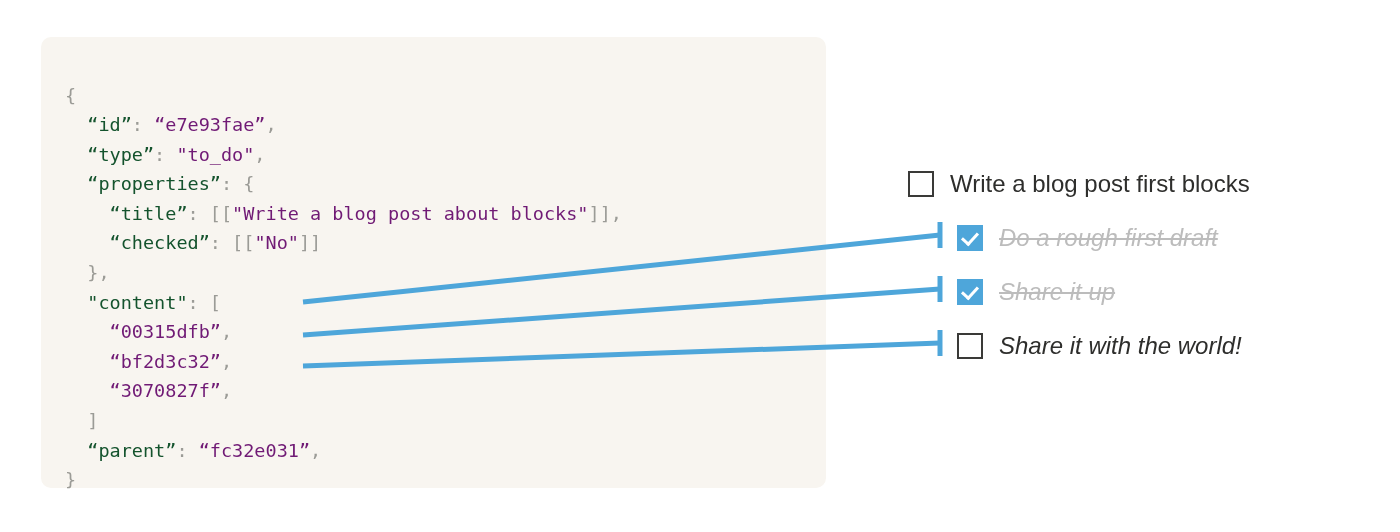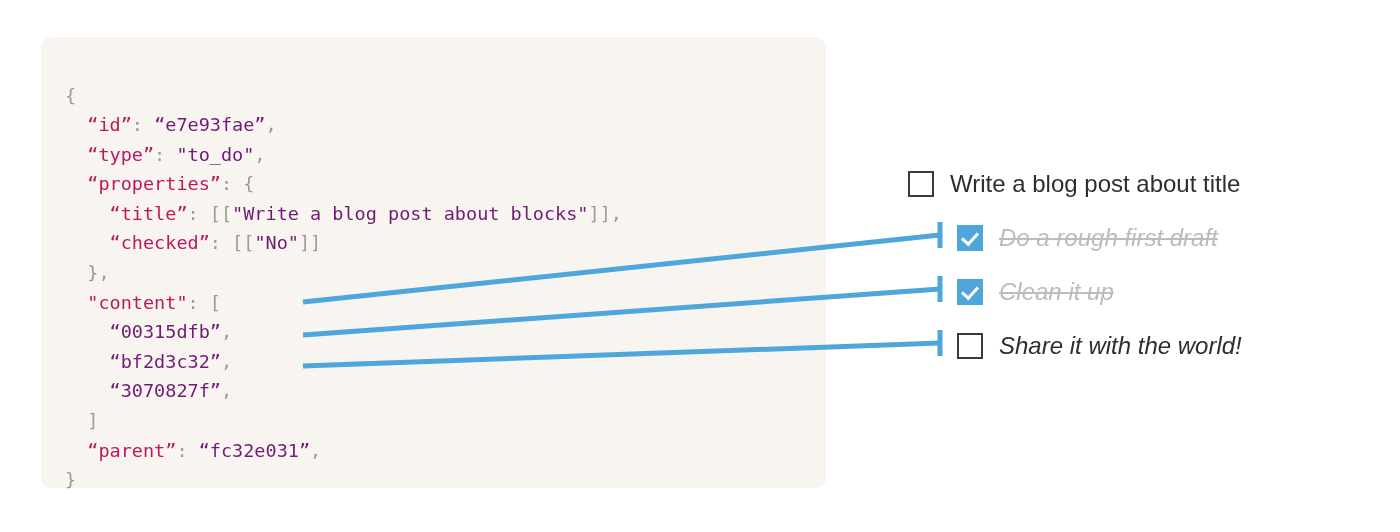--- a/index.html
+++ b/index.html
@@ -24,21 +24,21 @@
     position:absolute;
     left:24px;top:25px;
     font-family:"DejaVu Sans Mono","Liberation Mono",monospace;
     font-size:18.5px;
     line-height:29.6px;
     white-space:pre;
     color:#8a8a85;
     letter-spacing:0px;
   }
   .ln{display:block;height:29.6px;}
-  .k{color:#be185d;}
+  .k{color:#14532d;}
   .v{color:#701a75;}
   .p{color:#9b9b96;}
 
   
   #connectors{
     position:absolute;
     left:0;top:0;
     width:1400px;height:532px;
     pointer-events:none;
   }
@@ -109,27 +109,27 @@
     <line x1="940" y1="222" x2="940" y2="248" stroke="#4ea6da" stroke-width="5" stroke-linecap="butt"></line>
     <line x1="303" y1="335" x2="940" y2="289" stroke="#4ea6da" stroke-width="5" stroke-linecap="butt"></line>
     <line x1="940" y1="276" x2="940" y2="302" stroke="#4ea6da" stroke-width="5" stroke-linecap="butt"></line>
     <line x1="303" y1="366" x2="940" y2="343" stroke="#4ea6da" stroke-width="5" stroke-linecap="butt"></line>
     <line x1="940" y1="330" x2="940" y2="356" stroke="#4ea6da" stroke-width="5" stroke-linecap="butt"></line>
   </svg>
 
 <div id="checklist">
     <div class="todo-row">
       <div class="box unchecked"></div>
-      <span class="todo-label">Write a blog post about title</span>
+      <span class="todo-label">Write a blog post first blocks</span>
     </div>
     <div class="todo-row child">
       <div class="box checked"></div>
       <span class="todo-label done">Do a rough first draft</span>
     </div>
     <div class="todo-row child">
       <div class="box checked"></div>
-      <span class="todo-label done">Clean it up</span>
+      <span class="todo-label done">Share it up</span>
     </div>
     <div class="todo-row child">
       <div class="box unchecked"></div>
       <span class="todo-label">Share it with the world!</span>
     </div>
   </div>
 
 </body></html>

